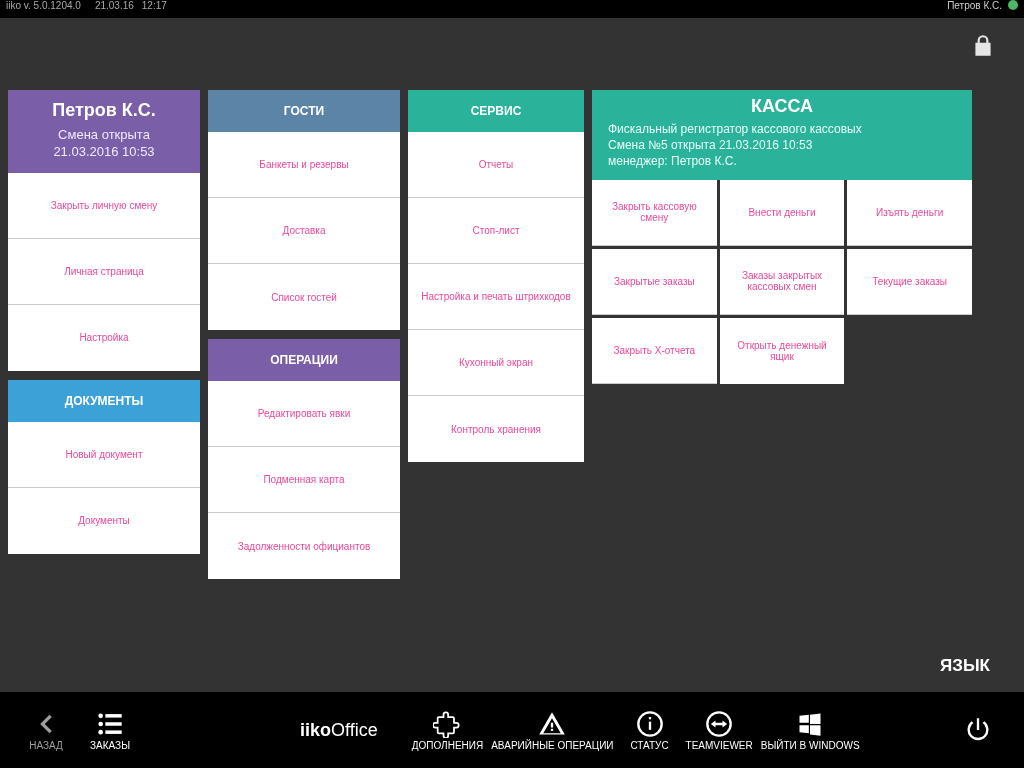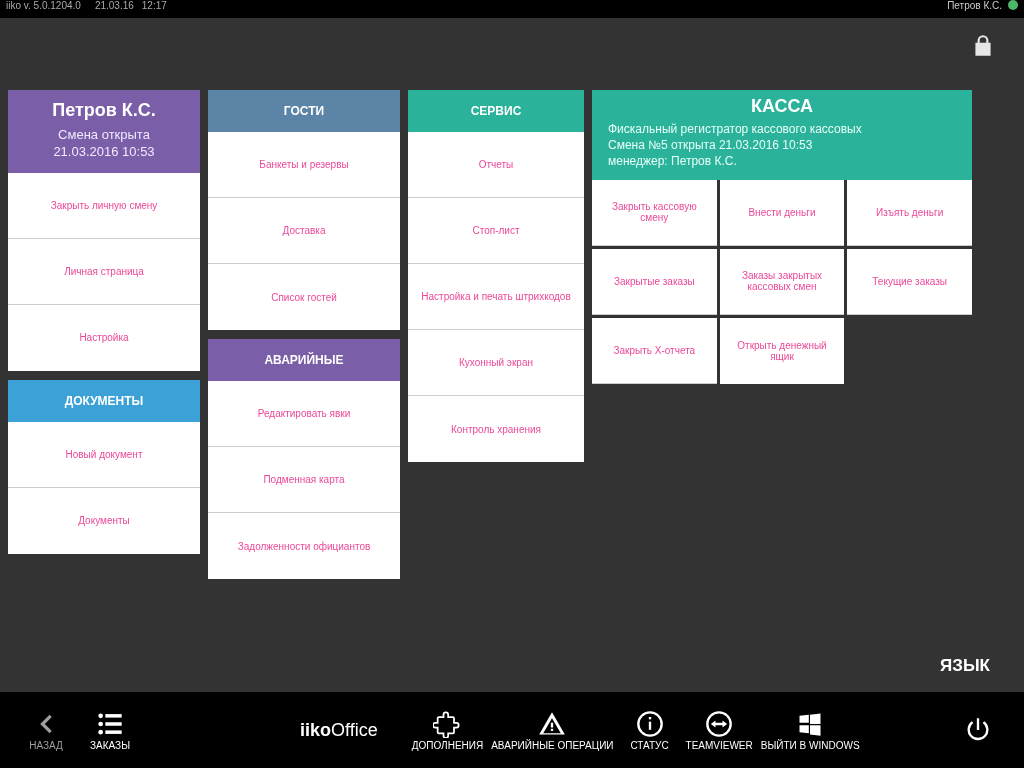--- a/index.html
+++ b/index.html
@@ -93,21 +93,21 @@
   <div class="col c2">
     <div class="section">
       <div class="section-head bluegray">ГОСТИ</div>
       <div class="list">
         <div class="item">Банкеты и резервы</div>
         <div class="item">Доставка</div>
         <div class="item">Список гостей</div>
       </div>
     </div>
     <div class="section">
-      <div class="section-head purple">АВАРИЙНЫЕ</div>
+      <div class="section-head purple">ОПЕРАЦИИ</div>
       <div class="list">
         <div class="item">Редактировать явки</div>
         <div class="item">Подменная карта</div>
         <div class="item">Задолженности официантов</div>
       </div>
     </div>
   </div>
 
   <div class="col c3">
     <div class="section">

